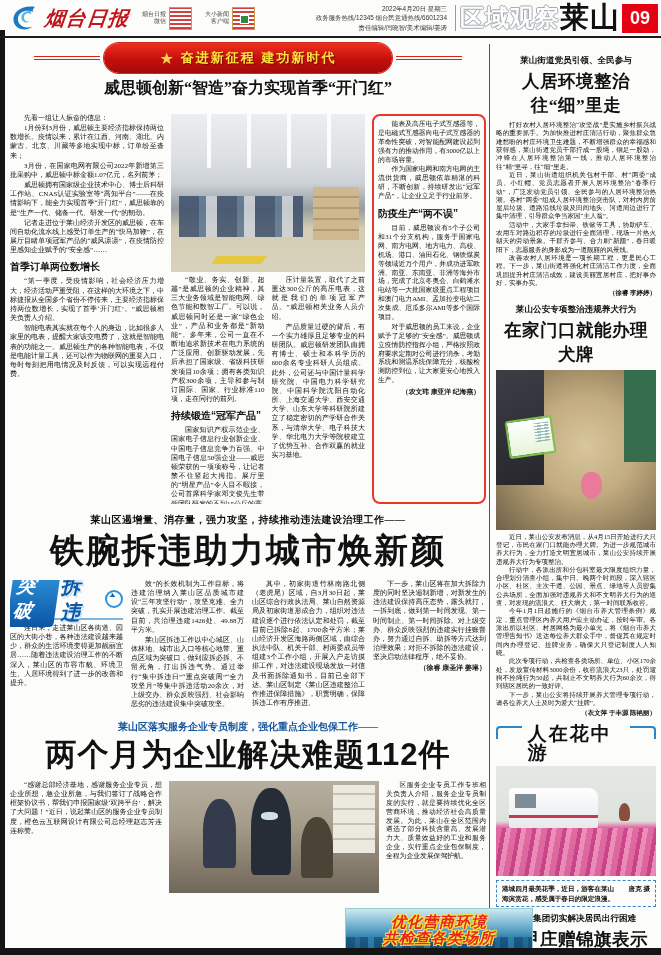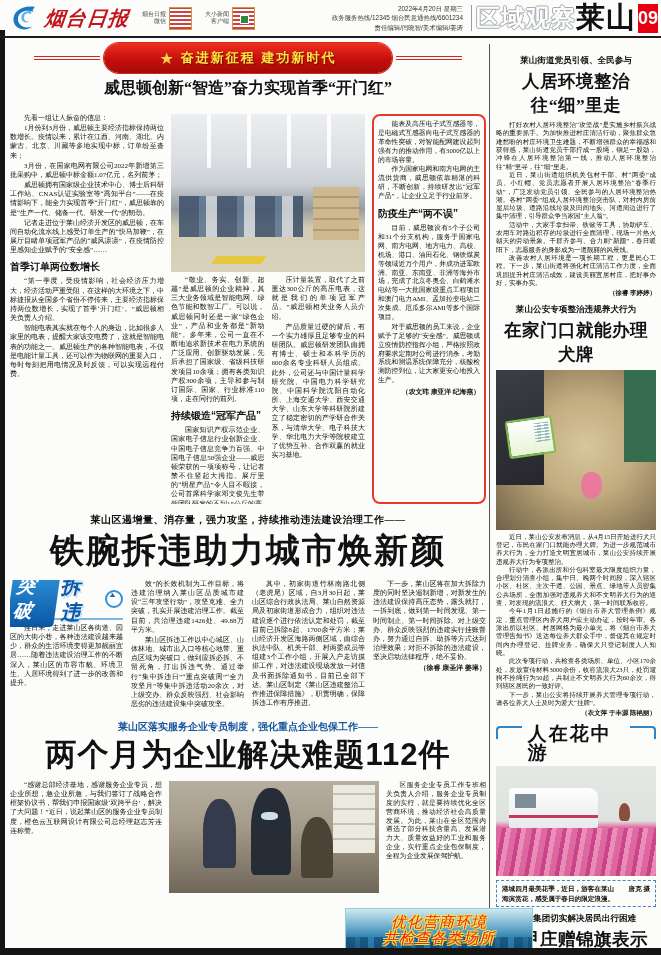--- a/index.html
+++ b/index.html
@@ -20,21 +20,21 @@
                  repeating-linear-gradient(90deg,rgba(210,64,64,.85) 0 2px,rgba(255,255,255,.85) 2px 4px);}
   .qr.green:after{content:"";position:absolute;left:7px;top:7px;width:7px;height:7px;background:#2d8a3e;border:1px solid #fff;}
   .pub-info{margin-left:auto;text-align:right;font-size:6.4px;line-height:1.45;color:#333;
             font-family:"Liberation Sans",sans-serif;padding-right:6px;}
   .page-badge{display:flex;align-items:center;}
   .title-sep{width:1px;height:26px;background:#999;margin:0 4px 0 2px;}
   .sec-outline{font-size:24px;font-weight:900;color:#fdfdfd;letter-spacing:1px;
                font-family:"Liberation Sans",sans-serif;
                text-shadow:-1px 0 #a6acb2,1px 0 #a6acb2,0 -1px #a6acb2,0 1px #a6acb2;}
   .sec-solid{font-size:29px;font-weight:900;font-family:"Liberation Sans",sans-serif;letter-spacing:1px;}
-  .pg-num{background:#e60012;color:#fff;font-size:18px;font-weight:bold;padding:4px 0;
+  .pg-num{background:#e60012;color:#fff;font-size:18px;font-weight:bold;padding:4px 8px;
           font-family:"Liberation Sans",sans-serif;margin-left:2px;}
   .head-rule{position:absolute;left:0;right:0;top:36px;height:2px;background:#1c1c1c;}
   
   .left-sec{position:absolute;left:10px;top:42px;width:476px;}
   .vline{position:absolute;left:489px;top:44px;bottom:9px;width:1px;background:#555;}
   .right-sec{position:absolute;left:496px;top:55px;width:160px;}
   
   .gj-wrap{display:flex;justify-content:center;margin:1px 0 5px;}
   .gj-banner{position:relative;width:288px;height:30px;border-radius:15px 15px 15px 15px;
              background:linear-gradient(180deg,#ef3020 0%,#c50f0c 55%,#a30b08 100%);
@@ -103,21 +103,21 @@
   .op-p3{position:absolute;left:63%;top:32%;width:15%;height:55%;background:#4c4337;border-radius:48% 48% 8% 8%;}
   .op-mask{position:absolute;left:44%;top:28%;width:8%;height:7%;background:#cfe0ea;border-radius:40%;}
   .l3-right{width:100px;font-size:6.8px;}
   
   .ad-banner{position:absolute;left:345px;top:908px;width:186px;height:42px;overflow:hidden;
      background:linear-gradient(180deg,#cfe9f2 0%,#7db8d4 35%,#2e7fae 70%,#1b5f8e 100%);
      display:flex;flex-direction:column;align-items:center;justify-content:center;line-height:1.05;
      border:1px solid #9cc;}
   .ad-banner:before{content:"";position:absolute;left:0;right:0;bottom:0;height:14px;opacity:.55;
      background:repeating-linear-gradient(90deg,#0d3d60 0 9px,#1b5f8e 9px 14px,#0d3d60 14px 22px,#2e7fae 22px 28px);}
-  .ad-line{position:relative;color:#e8251d;font-size:15px;font-weight:400;font-style:italic;letter-spacing:1px;
+  .ad-line{position:relative;color:#e8251d;font-size:15px;font-weight:700;font-style:italic;letter-spacing:1px;
      font-family:"Liberation Sans",sans-serif;
      text-shadow:1px 1px 0 #ffe33e,-1px -1px 0 #ffe33e,1px -1px 0 #ffe33e,-1px 1px 0 #ffe33e;text-align:right;}
   
   .r-kicker{text-align:center;font-size:8.6px;font-weight:bold;font-family:"Liberation Sans",sans-serif;}
   .r-headline{text-align:center;font-size:17.5px;font-weight:900;letter-spacing:.5px;margin:2px 0 4px;}
   .r-body{font-size:6.5px;line-height:1.28;text-align:justify;overflow:hidden;}
   .r-body p{margin:0;text-indent:2em;}
   .dog-photo{height:160px;margin:3px 0 3px;
      background:radial-gradient(circle at 56% 48%,#d8c69c 0%,#c2ac80 40%,#96835f 72%,#6e614a 100%);}
   .dp-person-l{position:absolute;left:0;top:0;width:30%;height:72%;background:linear-gradient(160deg,#3d3d46,#26262c);}

